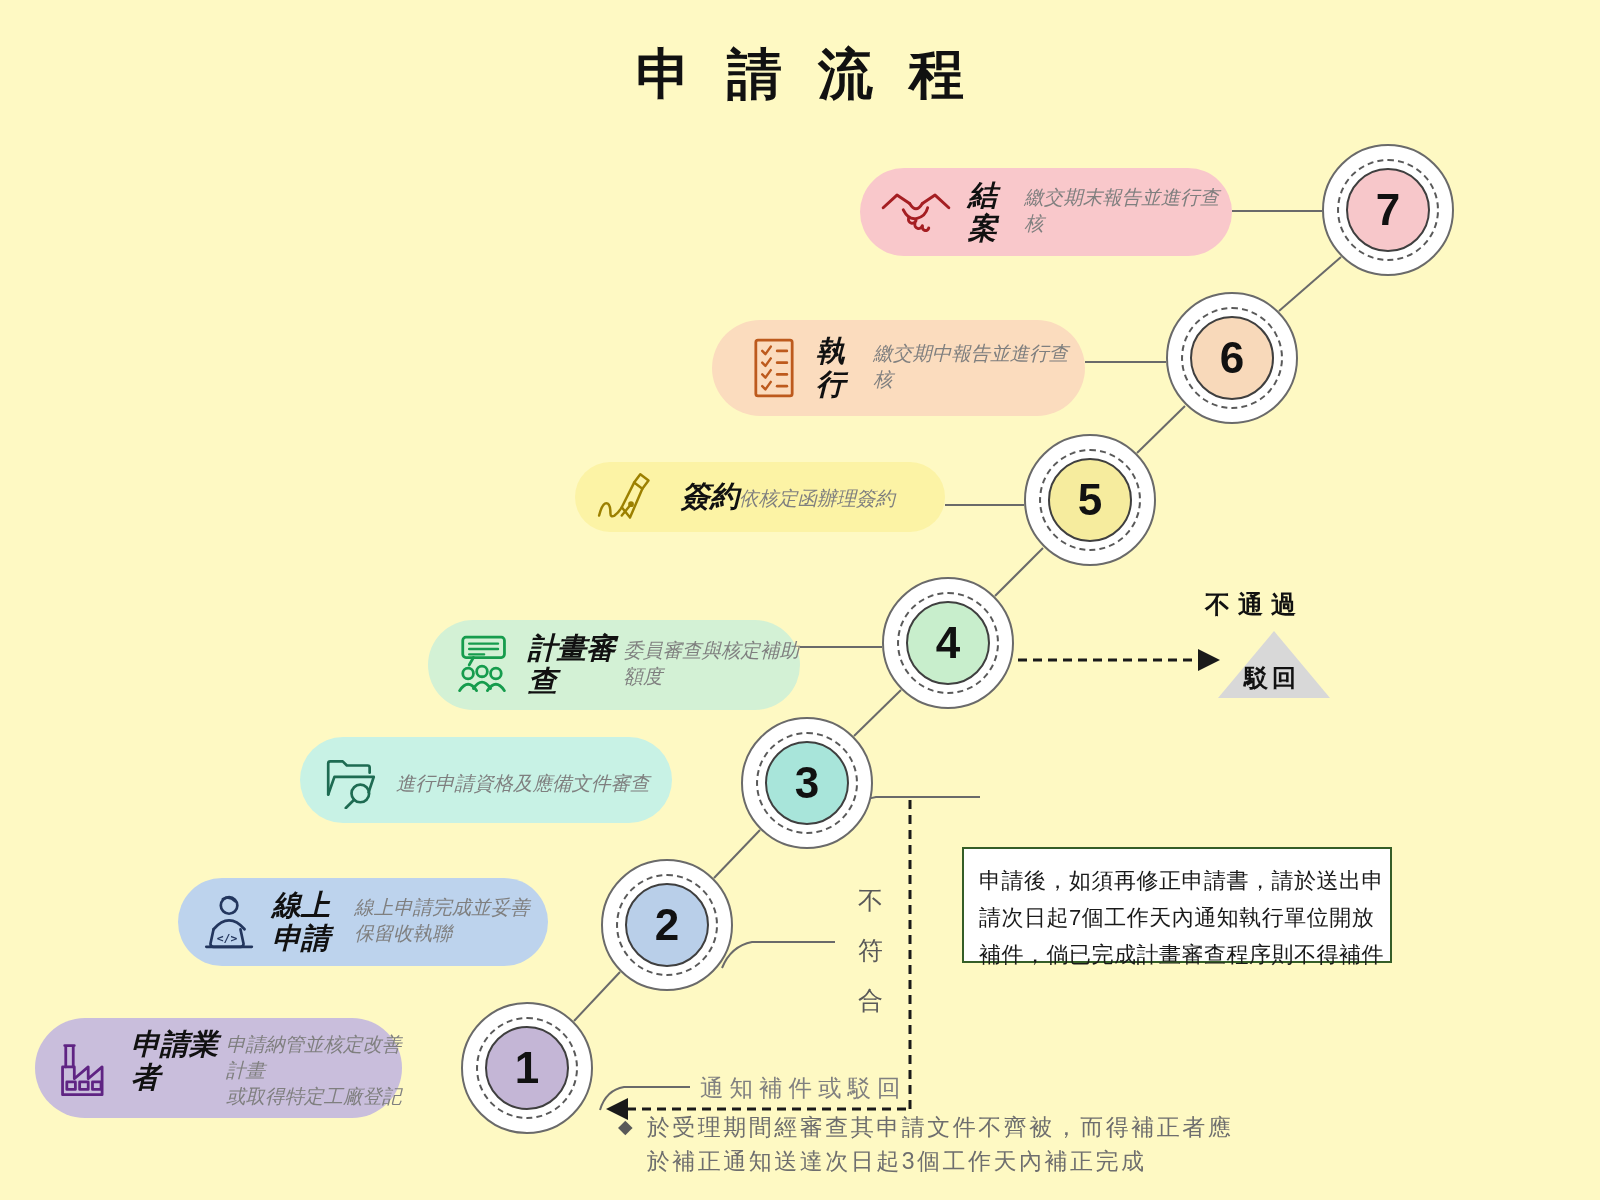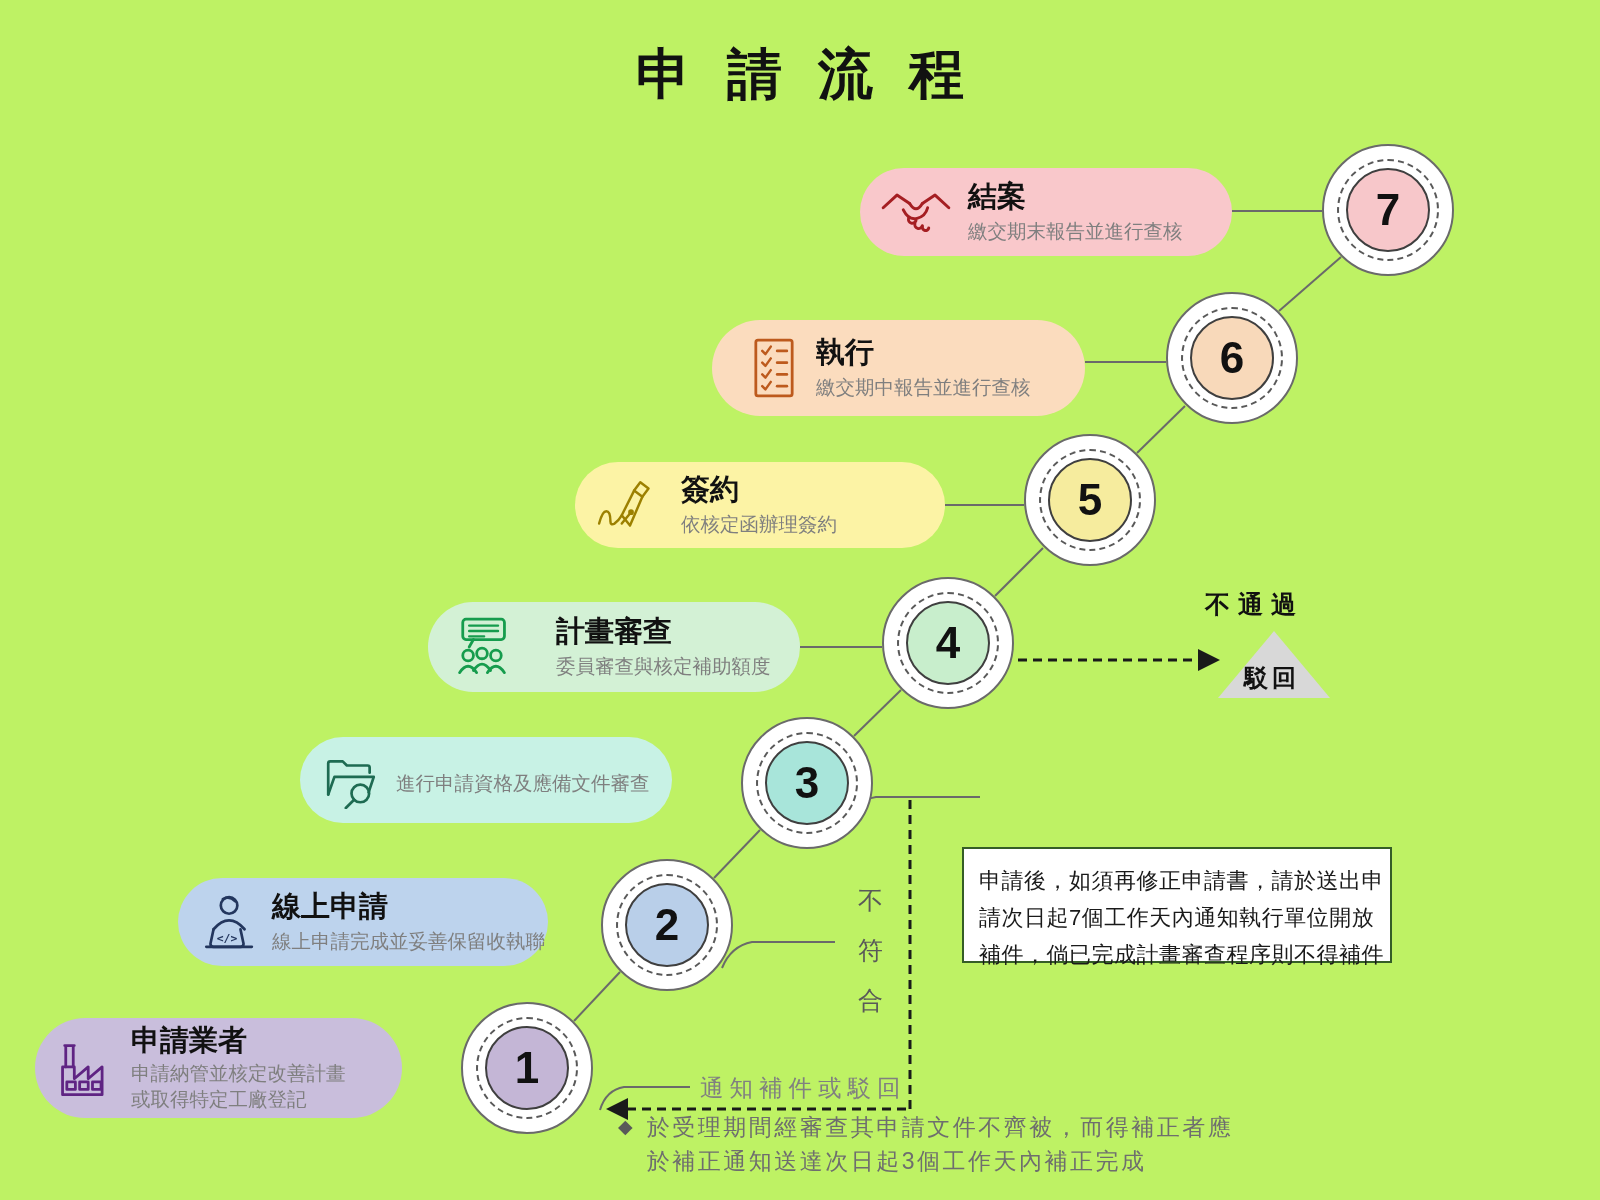--- a/index.html
+++ b/index.html
@@ -1,39 +1,39 @@
 <!DOCTYPE html>
 <html><head>
 <meta charset="utf-8">
 <style>
   * { margin:0; padding:0; box-sizing:border-box; }
   html,body { background:#ffffff; }
   body { font-family:"Liberation Sans","DejaVu Sans",sans-serif; }
-  #canvas { position:relative; width:1600px; height:1200px; background:#bef264; overflow:hidden; }
+  #canvas { position:relative; width:1600px; height:1200px; background:#fef9c3; overflow:hidden; }
 
   .page-title {
     position:absolute; top:38px; left:0; width:1600px;
     text-align:center; font-size:55px; font-weight:bold; color:#111;
     letter-spacing:36px; text-indent:36px;
   }
 
   #connector-layer { position:absolute; inset:0; }
 
   
   .pill { position:absolute; border-radius:50px; display:flex; align-items:center; }
   .pill .icon { flex:0 0 auto; display:flex; align-items:center; justify-content:center; }
-  .pill .txt { display:flex; flex-direction:column; margin-left:16px; }
+  .pill .txt { display:flex; flex-direction:row; margin-left:16px;font-style:italic; }
   .pill-title { font-size:29px; font-weight:bold; color:#111; line-height:1.15; }
   .pill-sub { font-size:19.5px; color:#7f7f7f; line-height:26px; margin-top:5px; }
 
   .p1 { left:35px;  top:1018px; width:367px; height:100px; background:#c9bedc; padding-left:20px; }
   .p2 { left:178px; top:878px;  width:370px; height:88px;  background:#bdd3ed; padding-left:20px; }
   .p3 { left:300px; top:737px;  width:372px; height:86px;  background:#c8f2e5; padding-left:22px; }
-  .p4 { left:428px; top:602px;  width:372px; height:90px;  background:#d3f1d5; padding-left:24px;gap:28px; }
-  .p5 { left:575px; top:462px;  width:370px; height:86px;  background:#fcf3a5; padding-left:20px; }
+  .p4 { left:428px; top:620px;  width:372px; height:90px;  background:#d3f1d5; padding-left:24px; }
+  .p5 { left:575px; top:462px;  width:370px; height:70px;  background:#fcf3a5; padding-left:20px; }
   .p6 { left:712px; top:320px;  width:373px; height:96px;  background:#fbdcbe; padding-left:36px; }
   .p7 { left:860px; top:168px;  width:372px; height:88px;  background:#f9c8cb; padding-left:20px; }
 
   
   .node { position:absolute; width:132px; height:132px; }
   .node .outer { position:absolute; inset:0; border:2px solid #6a6a6a; border-radius:50%; background:#fff; }
   .node .dashedring { position:absolute; inset:15px; border:2px dashed #595959; border-radius:50%; }
   .node .fillcircle { position:absolute; inset:24px; border:2px solid #3f3f3f; border-radius:50%;
     display:flex; align-items:center; justify-content:center;
     font-size:44px; font-weight:bold; color:#111; }

